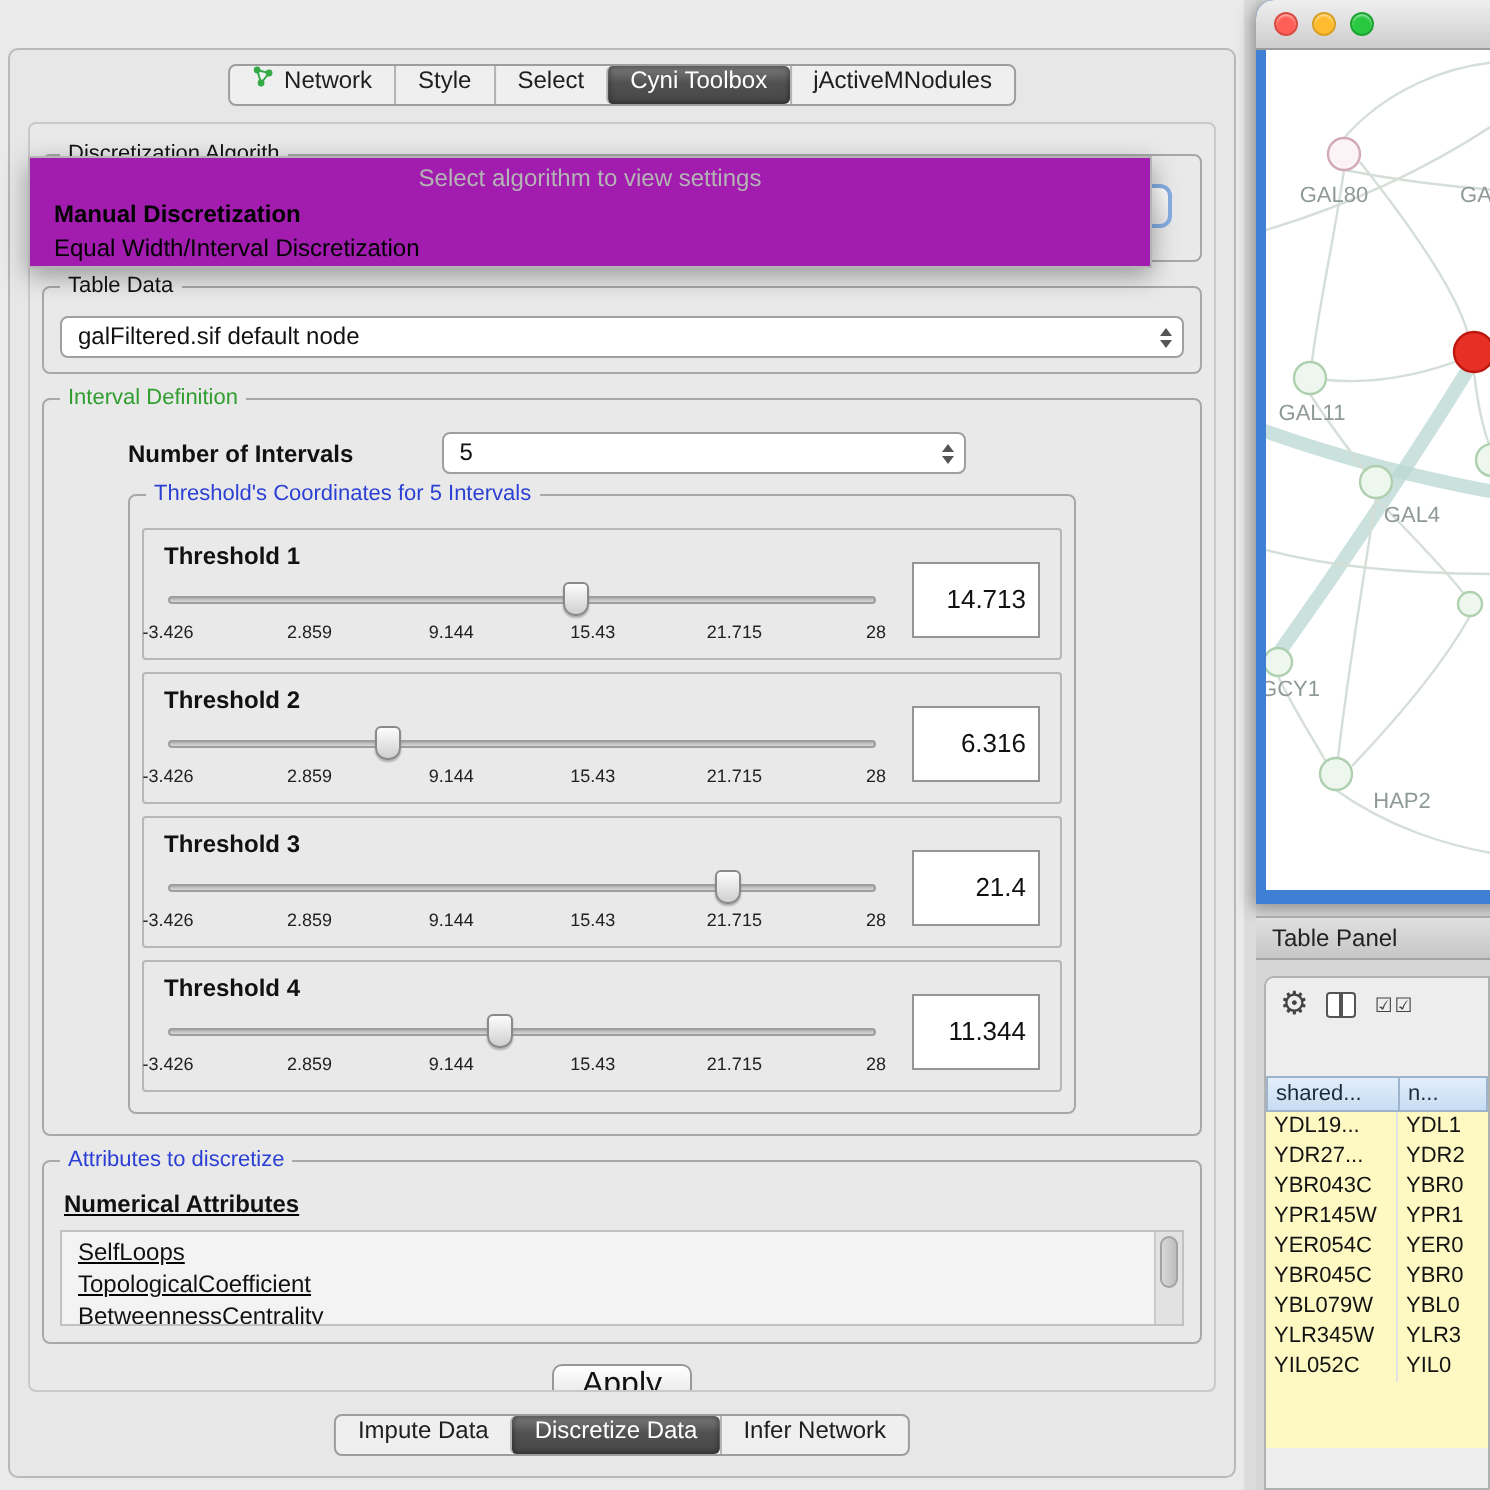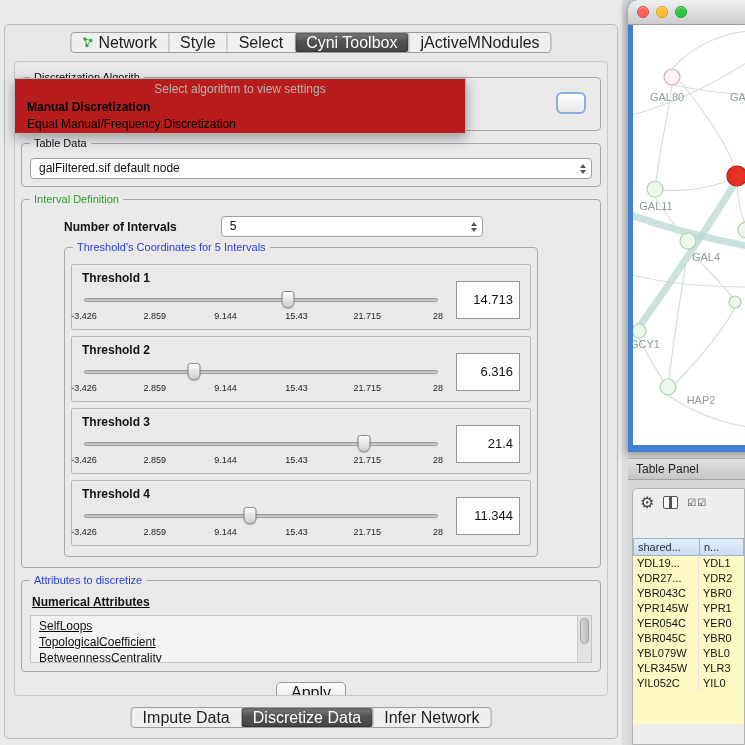--- a/index.html
+++ b/index.html
@@ -9,34 +9,34 @@
   
   .lp{position:absolute;left:0;top:0;width:622px;height:745px;background:#eaeaea;}
   .lp-titlebar{height:20px;display:flex;align-items:center;padding:0 14px 0 8px;font-size:11px;color:#1a1a1a;}
   .tb-icons{margin-left:auto;display:flex;align-items:center;gap:10px;}
   .float-icon{width:8px;height:8px;border:1.5px solid #222;display:inline-block;}
   .close-icon{font-size:12px;font-weight:bold;color:#111;line-height:1;}
   .lp-body{position:absolute;left:4px;right:4px;top:24px;bottom:6px;background:#e7e7e7;border:1px solid #b9b9b9;border-radius:5px;}
 
   .tabstrip{position:absolute;top:7px;left:50%;transform:translateX(-50%);display:flex;height:21px;background:#efefef;border:1px solid #9d9d9d;border-radius:4px;overflow:hidden;white-space:nowrap;}
   .tabstrip.bottom{top:auto;bottom:10px;}
-  .tabseg{display:flex;align-items:center;gap:5px;padding:0 11px;font-size:16px;color:#1e1e1e;cursor:default;}
+  .tabseg{display:flex;gap:5px;padding:0 11px;font-size:12px;color:#1e1e1e;cursor:default;}
   .tabseg + .tabseg{border-left:1px solid #b3b3b3;}
   .tabseg.sel{background:linear-gradient(#7d7d7d,#515151 45%,#464646);color:#fff;border-radius:3px;box-shadow:inset 0 0 3px rgba(0,0,0,.55);}
 
   .lp-content{position:absolute;left:9px;right:9px;top:36px;bottom:42px;border:1px solid #c9c9c9;border-radius:4px;background:#e9e9e9;padding:0 6px;overflow:hidden;}
 
   .groupbox{position:relative;border:1px solid #a8a8a8;border-radius:4px;}
   .grouplabel{position:absolute;top:-7px;left:8px;background:#e9e9e9;padding:0 4px;font-size:11px;color:#111;white-space:nowrap;}
   .grouplabel.green{color:#2f9e2f;}
   .grouplabel.blue{color:#2a3fd4;}
 
   #algo-group{margin-top:15px;height:54px;}
   #focus-frag{position:absolute;left:556px;top:92px;width:30px;height:22px;border:2px solid #85aee3;border-radius:6px;background:linear-gradient(#ffffff,#e6e6e6);z-index:25;}
-  .algo-overlay{position:absolute;left:14px;top:78px;width:452px;background:#b91c1c;border:1px solid #b5b5b5;box-shadow:0 4px 12px rgba(0,0,0,.35);z-index:30;}
+  .algo-overlay{position:absolute;left:14px;top:78px;width:562px;background:#a21caf;border:1px solid #b5b5b5;box-shadow:0 4px 12px rgba(0,0,0,.35);z-index:30;}
   .overlay-placeholder{height:20px;line-height:20px;text-align:center;color:#b4b4b4;font-size:12px;}
   .overlay-option{height:17px;line-height:17px;padding-left:12px;font-size:12px;color:#000;}
   .overlay-option.first{font-weight:bold;}
 
   #table-data-group{margin-top:12px;height:44px;}
   .combo{position:relative;background:#fff;border:1px solid #9f9f9f;border-radius:4px;height:21px;line-height:19px;font-size:12px;padding:0 24px 0 8px;color:#111;white-space:nowrap;overflow:hidden;}
   #table-data-combo{margin:14px 8px 0;}
   .combo-arrows{position:absolute;right:5px;top:50%;transform:translateY(-50%);display:flex;flex-direction:column;gap:2px;align-items:center;}
   .tri-up{width:0;height:0;border-left:3.5px solid transparent;border-right:3.5px solid transparent;border-bottom:4px solid #555;display:block;}
   .tri-down{width:0;height:0;border-left:3.5px solid transparent;border-right:3.5px solid transparent;border-top:4px solid #555;display:block;}
@@ -250,21 +250,21 @@
         </div>
       </div>
   </div>
 
   <div id="focus-frag"></div>
 
   <div class="algo-overlay">
     <div class="overlay-placeholder">Select algorithm to view settings</div>
     <div id="algo-options">
         <div class="overlay-option first">Manual Discretization</div>
-        <div class="overlay-option">Equal Manual/Frequency Discretization</div>
+        <div class="overlay-option">Equal Width/Interval Discretization</div>
       </div>
   </div>
 </div>
 
 <div class="rp">
   <div class="net-window">
     <div class="net-titlebar">
       <span class="tl red"></span>
       <span class="tl yellow"></span>
       <span class="tl green"></span>

